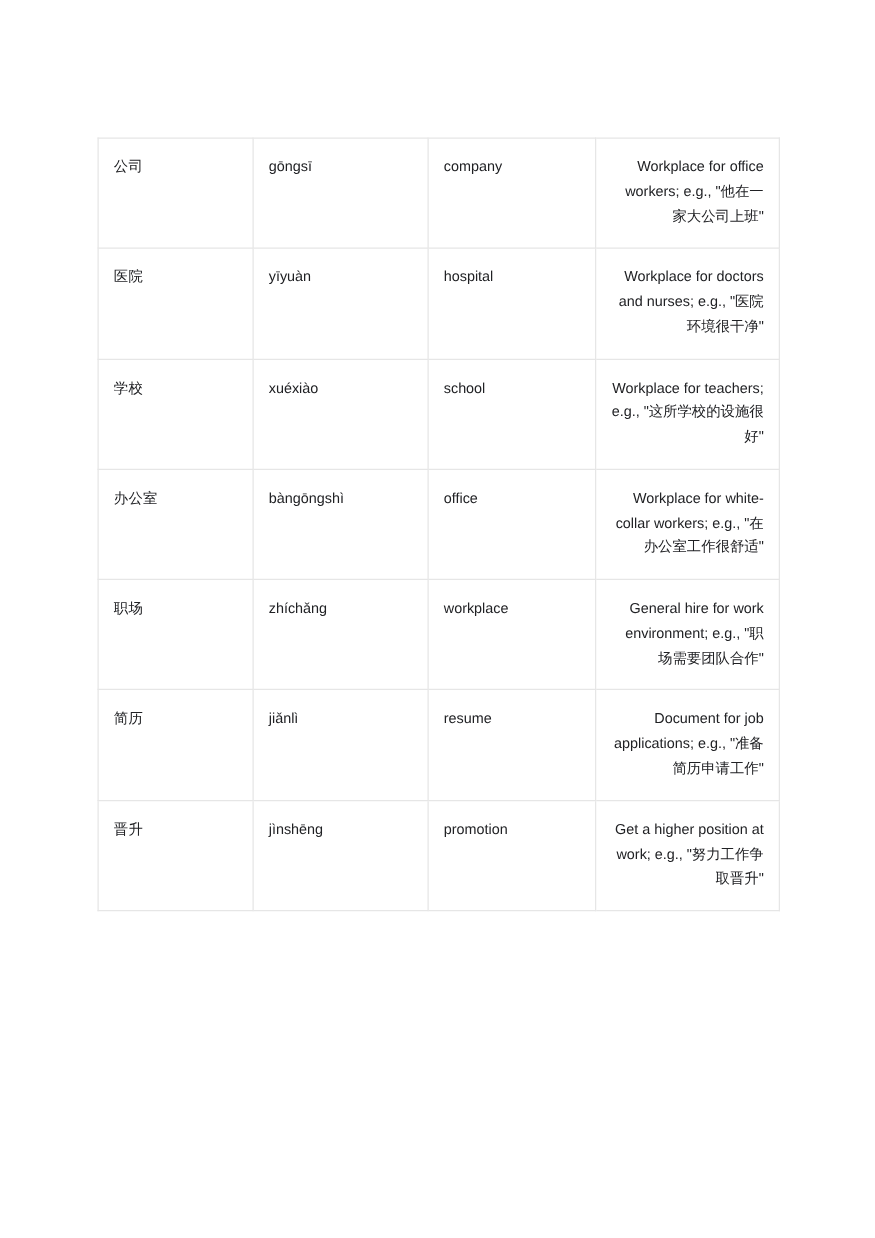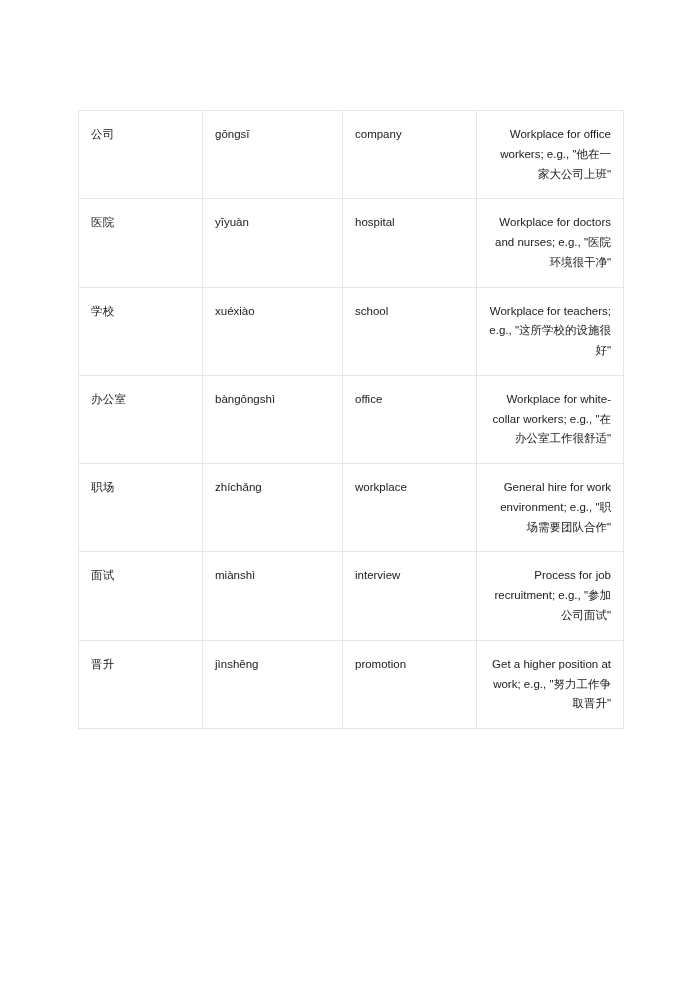--- a/index.html
+++ b/index.html
@@ -108,24 +108,24 @@
             <td class="cell-english">office</td>
             <td class="cell-meaning">Workplace for white-collar workers; e.g., "在办公室工作很舒适"</td>
           </tr>
           <tr>
             <td class="cell-word">职场</td>
             <td class="cell-pinyin">zhíchǎng</td>
             <td class="cell-english">workplace</td>
             <td class="cell-meaning">General hire for work environment; e.g., "职场需要团队合作"</td>
           </tr>
           <tr>
-            <td class="cell-word">面试</td>
-            <td class="cell-pinyin">miànshì</td>
-            <td class="cell-english">interview</td>
-            <td class="cell-meaning">Process for job recruitment; e.g., "参加公司面试"</td>
+            <td class="cell-word">简历</td>
+            <td class="cell-pinyin">jiǎnlì</td>
+            <td class="cell-english">resume</td>
+            <td class="cell-meaning">Document for job applications; e.g., "准备简历申请工作"</td>
           </tr>
           <tr>
             <td class="cell-word">晋升</td>
             <td class="cell-pinyin">jìnshēng</td>
             <td class="cell-english">promotion</td>
             <td class="cell-meaning">Get a higher position at work; e.g., "努力工作争取晋升"</td>
           </tr>
         </tbody>
     </table>
   </div>

